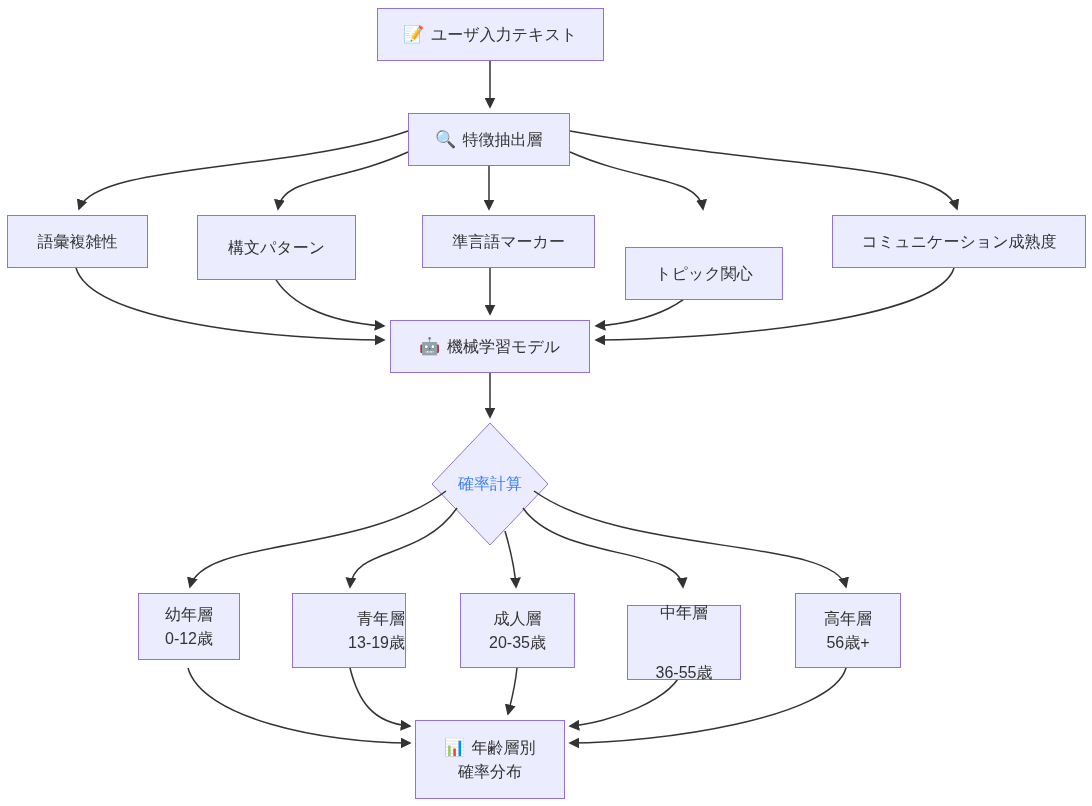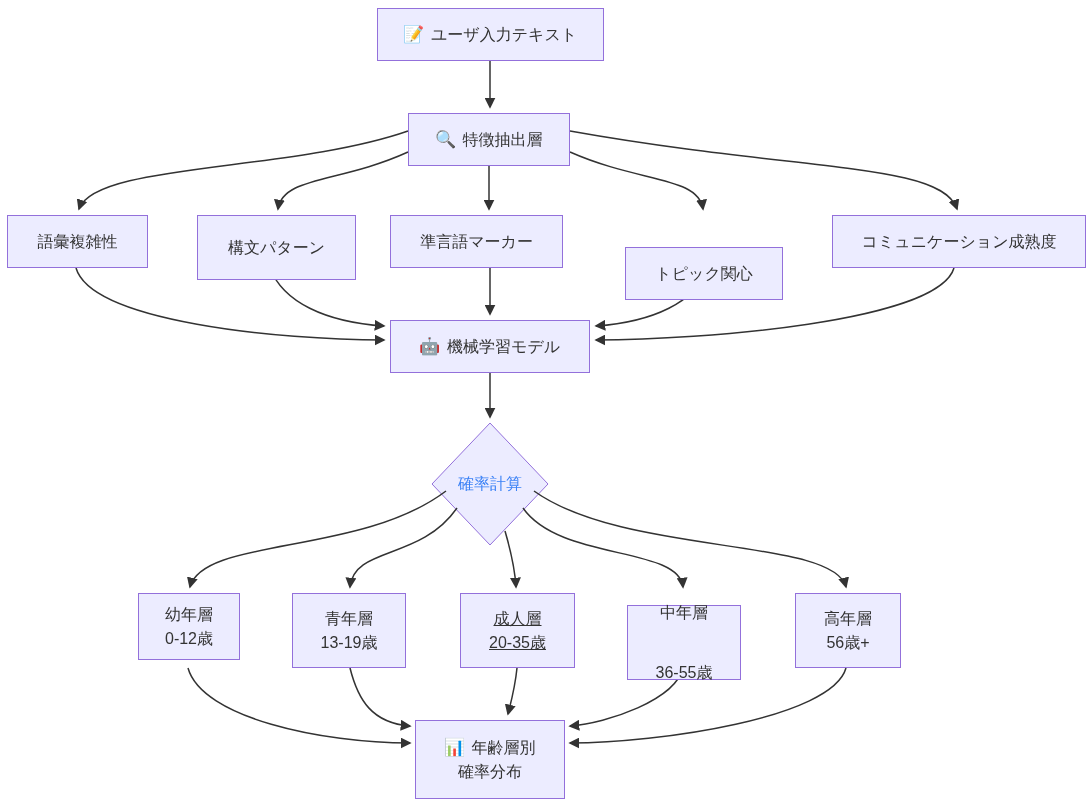--- a/index.html
+++ b/index.html
@@ -15,27 +15,27 @@
     display:flex; flex-direction:column; align-items:center; justify-content:center;
     font-size:16px; line-height:24px; text-align:center; color:#333333;
   }
   .node .line { display:flex; align-items:center; gap:6px; white-space:nowrap; }
   .emoji { font-size:17px; line-height:1; }
   
   #n-input    { left:377px; top:8px;   width:227px; height:53px; }
   #n-feature  { left:408px; top:113px; width:162px; height:53px; }
   #n-vocab    { left:7px;   top:215px; width:141px; height:53px; }
   #n-syntax   { left:197px; top:215px; width:159px; height:65px; }
-  #n-paraling { left:390px; top:215px; width:173px; height:53px; }
+  #n-paraling { left:422px; top:215px; width:173px; height:53px; }
   #n-topic    { left:625px; top:215px; width:158px; height:53px;margin-top:32px; }
   #n-maturity { left:832px; top:215px; width:254px; height:53px; }
   #n-ml       { left:390px; top:320px; width:200px; height:53px; }
   #n-child    { left:138px; top:593px; width:102px; height:67px; }
-  #n-teen     { left:292px; top:593px; width:114px; height:75px; }
-  #n-adult    { left:460px; top:593px; width:115px; height:75px;text-decoration:underline; }
+  #n-teen     { left:292px; top:593px; width:114px; height:75px;align-items:flex-end; }
+  #n-adult    { left:460px; top:593px; width:115px; height:75px; }
   #n-middle   { left:627px; top:605px; width:114px; height:75px;gap:36px; }
   #n-senior   { left:795px; top:593px; width:106px; height:75px; }
   #n-output   { left:415px; top:720px; width:150px; height:79px; }
   .diamond-label {
     position:absolute; left:432px; top:472px; width:116px;
     text-align:center; font-size:16px; line-height:24px; color:#3b82f6;
   }
   path.edge { fill:none; stroke:#333333; stroke-width:1.5; }
   polygon.diamond { fill:#ECECFF; stroke:#9370DB; stroke-width:1; }
 </style>

